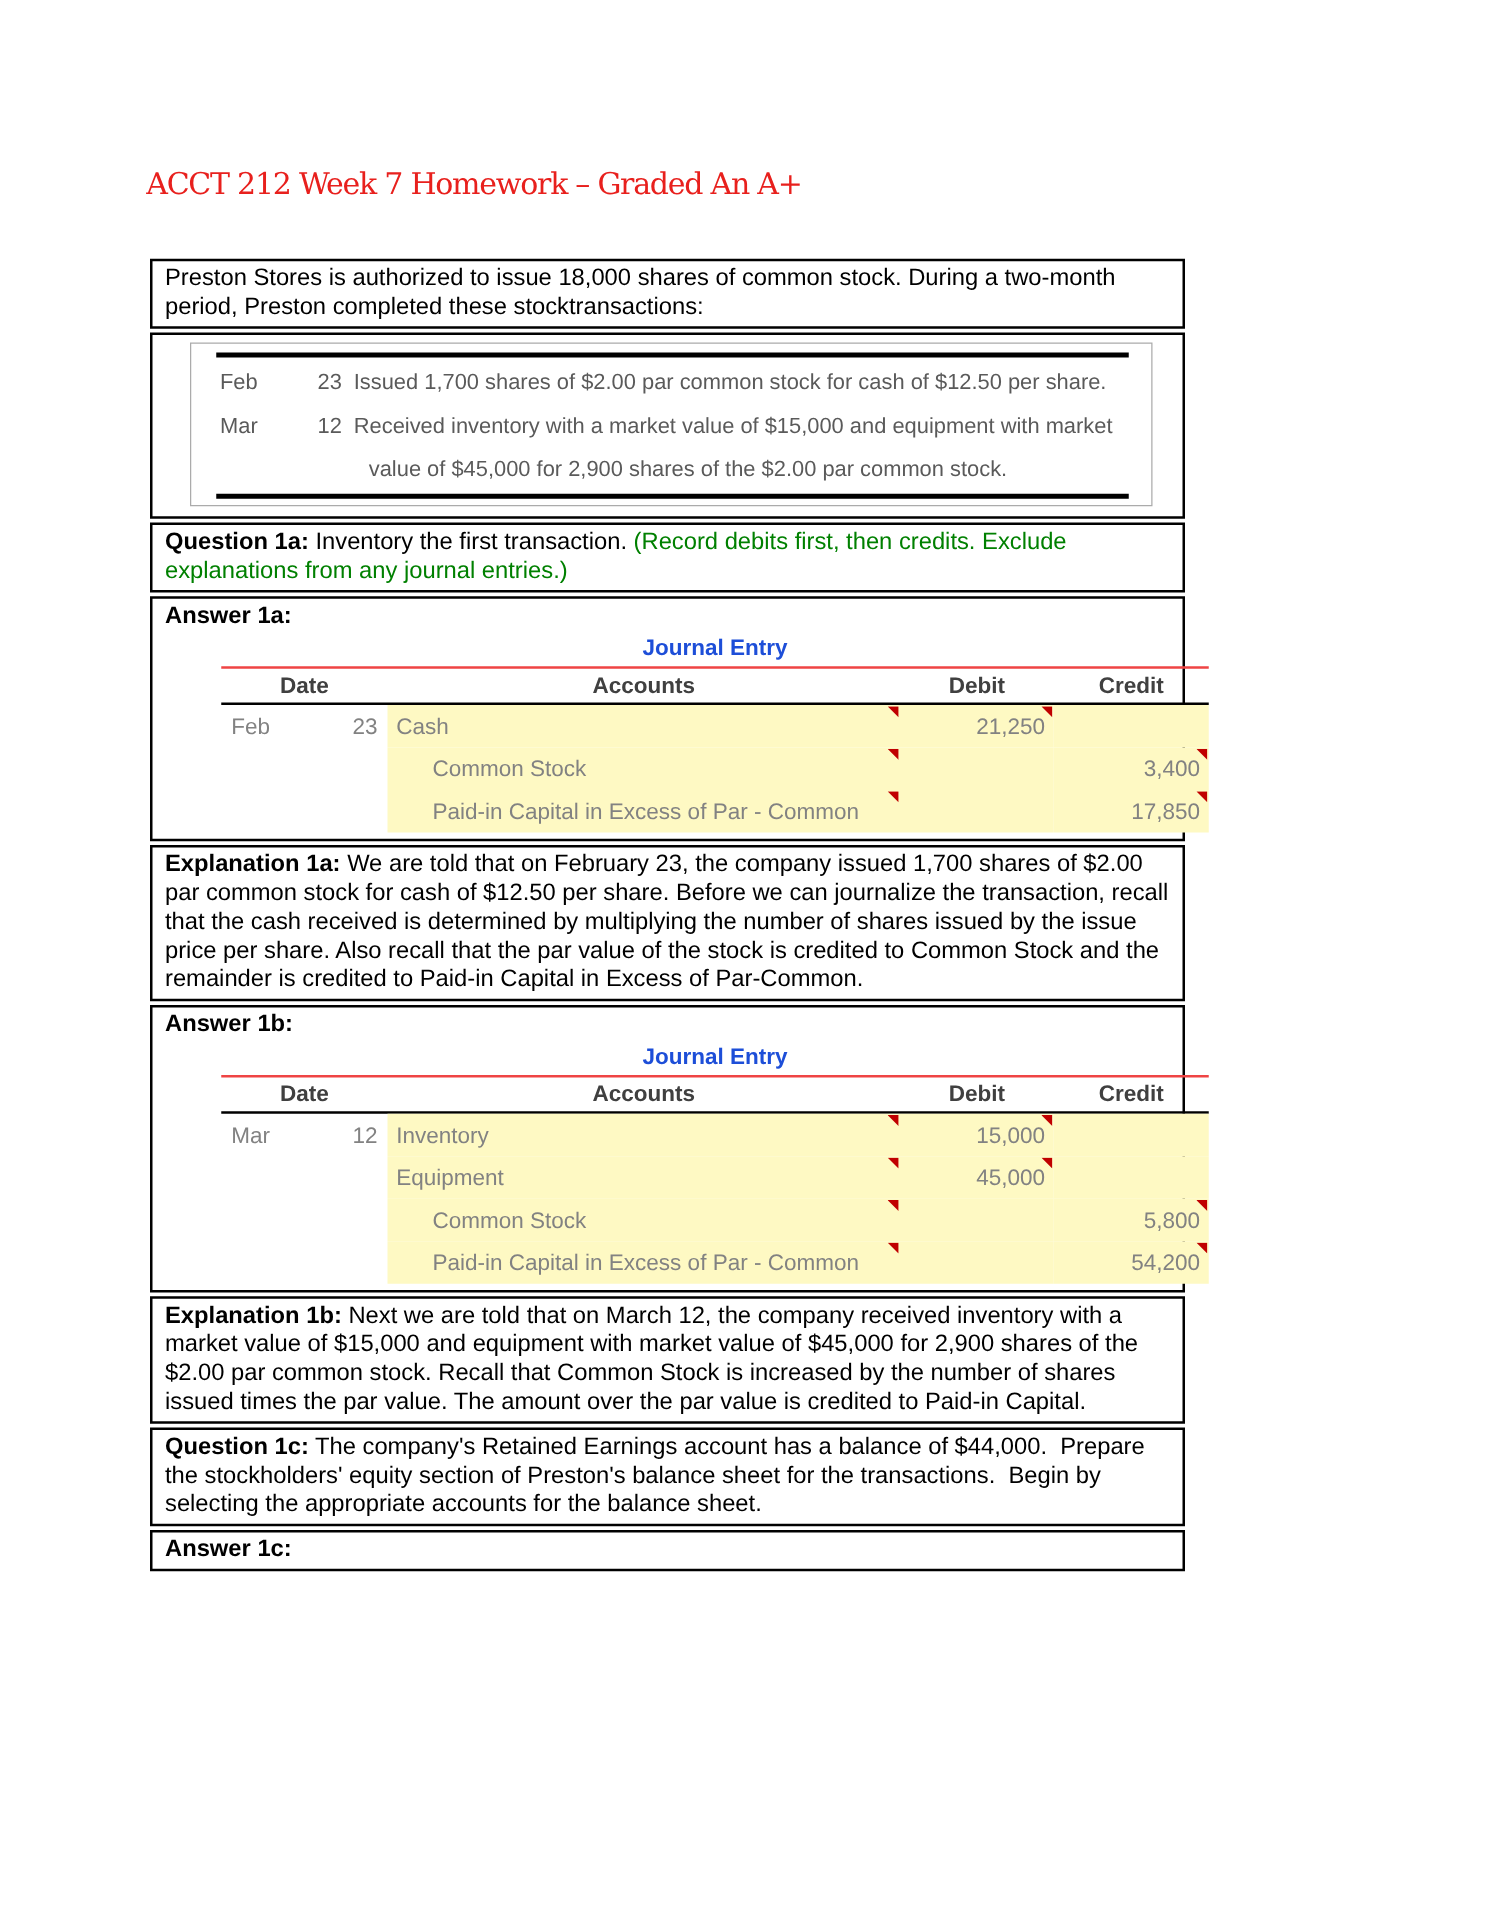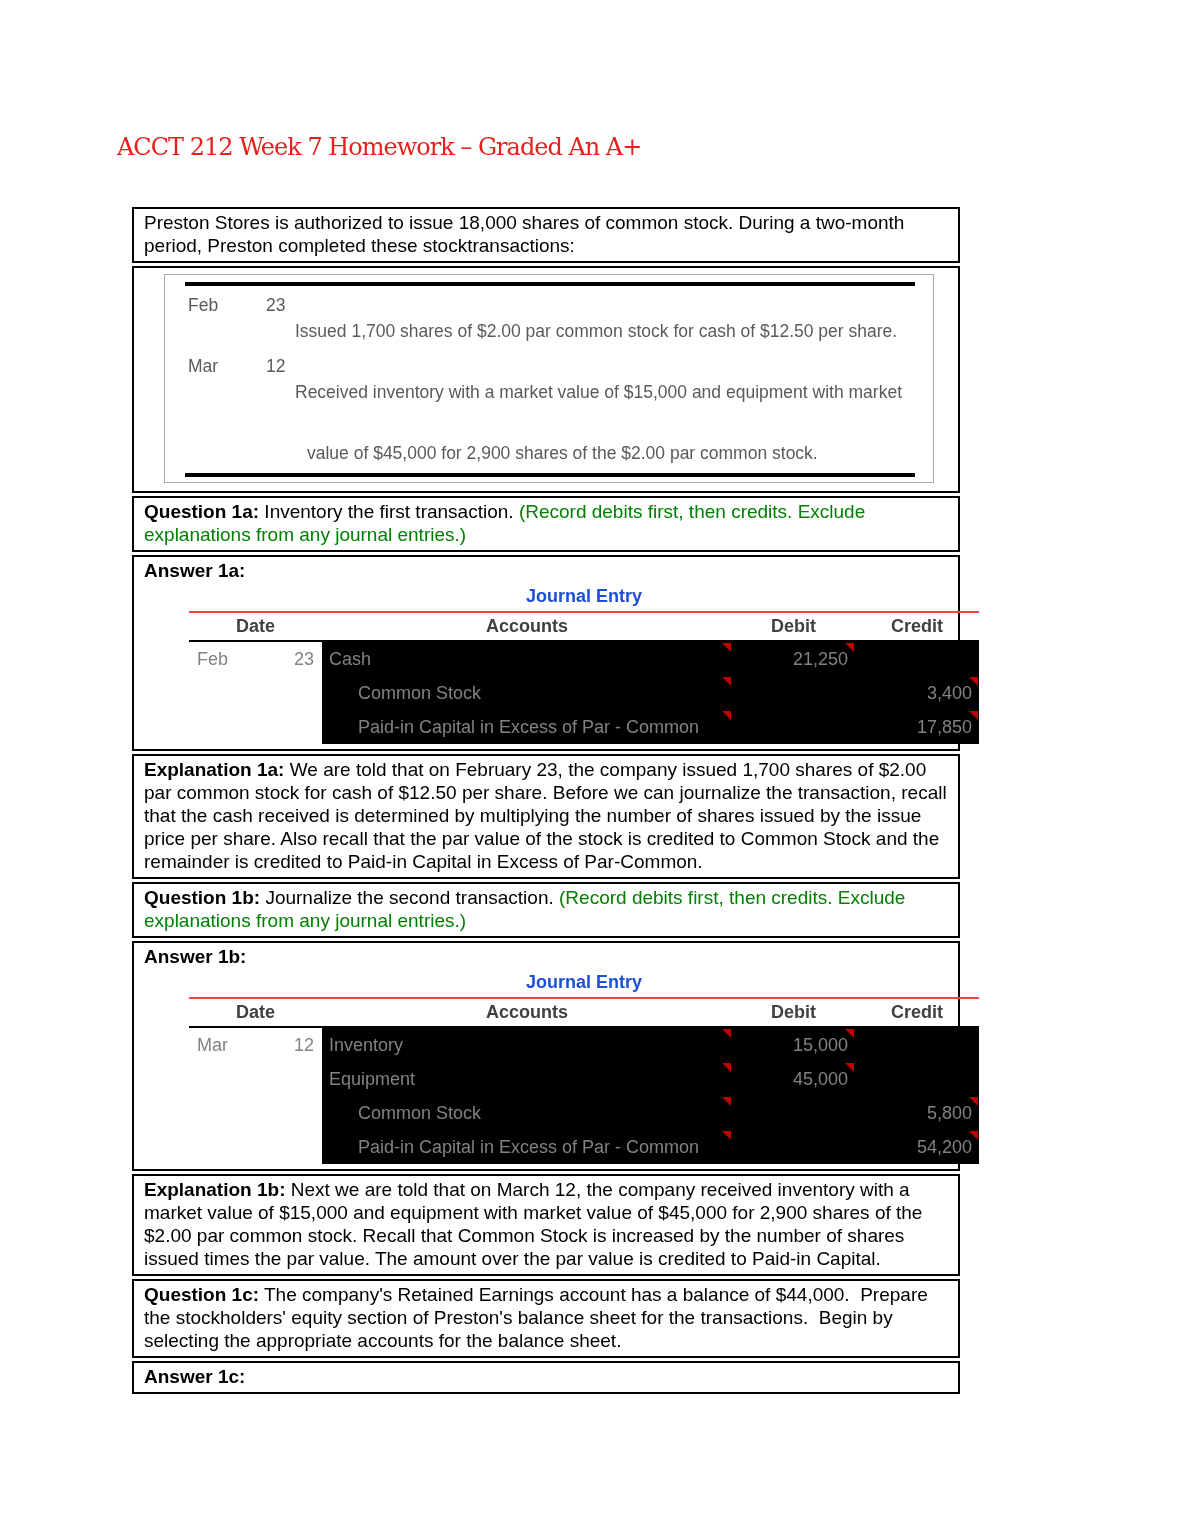--- a/index.html
+++ b/index.html
@@ -6,21 +6,21 @@
   body {
     width:1190px; height:1540px; background:#ffffff; position:relative;
     font-family:"Liberation Sans", sans-serif;
   }
   .page-title {
     position:absolute; left:117px; top:133px; margin:0;
     font-family:"DejaVu Serif", serif; font-weight:normal;
     font-size:24px; color:#e8201d; letter-spacing:-1px; white-space:nowrap;
   }
   .doc {
-    position:absolute; left:132px; top:207px; width:828px;
+    position:absolute; left:120px; top:207px; width:828px;
     display:flex; flex-direction:column; gap:3px;
   }
   .sec {
     border:2px solid #000; background:#fff; box-sizing:border-box;
     padding:2px 6px 4px 10px;
   }
   .body {
     margin:0; font-size:19px; line-height:23px; color:#000;
     white-space:pre-wrap;
   }
@@ -30,42 +30,42 @@
   
   .txbox {
     border:1px solid #ababab; margin:4px 18px 4px 20px;
     padding:5px 16px 3px 18px;
   }
   .rule { height:4px; background:#000; margin:2px 2px; }
   .txrow {
     display:grid; grid-template-columns:78px 27px auto;
     font-size:17.5px; color:#5a5a5a; line-height:35px; padding-left:5px;
   }
-  .txdesc { padding-left:2px;margin-top:26px; }
+  .txdesc { padding-left:2px; }
   .txdesc.cont { padding-left:14px; }
 
   
   .jtable { margin:3px 0 1px 45px; width:790px; }
   .jt-title {
     text-align:center; font-weight:bold; font-size:18px; color:#1d4ed8;
     padding:1px 0 4px 0;
   }
   .jt-head {
     display:grid; grid-template-columns:133px 410px 123px 124px;
     border-top:2px solid #ef4444; border-bottom:2px solid #000;
     height:27px; align-items:center; font-weight:bold; font-size:18px; color:#404040;
   }
   .jt-head > div { text-align:center; }
   .jt-row {
     display:grid; grid-template-columns:133px 410px 123px 124px;
     height:34px; font-size:18px; color:#828282;
   }
   .cell { position:relative; display:flex; align-items:center; box-sizing:border-box; }
   .date-cell { justify-content:space-between; padding:0 8px; }
-  .hl { background:#000000;text-align:center; }
+  .hl { background:#fef9c3;text-align:center; }
   .acct { padding-left:7px; }
   .acct.ind { padding-left:36px; }
   .num { justify-content:flex-end; padding-right:7px; }
   .mark {
     position:absolute; top:1px; right:1px; width:9px; height:9px;
     background:#c00000; clip-path:polygon(0 0,100% 0,100% 100%);
   }
 </style>
 </head>
 <body>
@@ -153,23 +153,20 @@
             <i class="mark"></i>
           </div>
       </div>
     </div>
   </section>
 
   <section class="sec">
     <p class="body"><b>Explanation 1a:</b><span> We are told that on February 23, the company issued 1,700 shares of $2.00 par common stock for cash of $12.50 per share. Before we can journalize the transaction, recall that the cash received is determined by multiplying the number of shares issued by the issue price per share. Also recall that the par value of the stock is credited to Common Stock and the remainder is credited to Paid-in Capital in Excess of Par-Common.</span></p>
   </section>
 
-  <section class="sec">
-    <p class="body"><b>Question 1b:</b><span> Journalize the second transaction. </span><span class="green">(Record debits first, then credits. Exclude explanations from any journal entries.)</span></p>
-  </section>
 
   <section class="sec">
     <p class="body"><b>Answer 1b:</b></p>
     <div class="jtable">
       <div class="jt-title">Journal Entry</div>
       <div class="jt-head">
         <div>Date</div>
         <div>Accounts</div>
         <div>Debit</div>
         <div>Credit</div>

